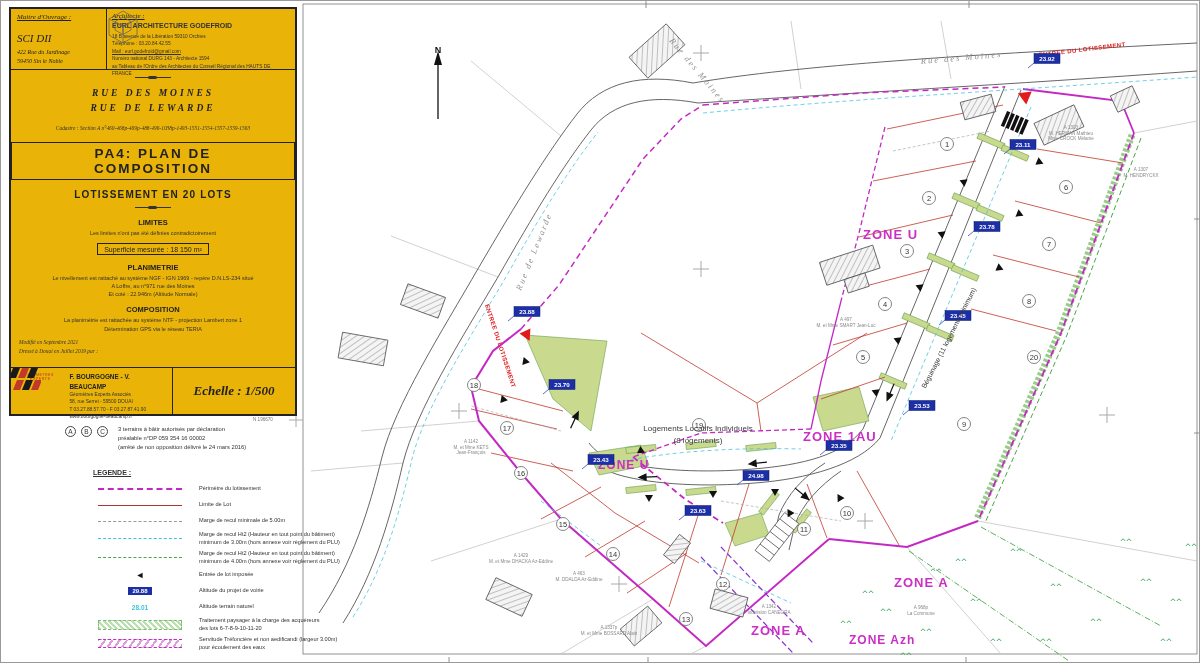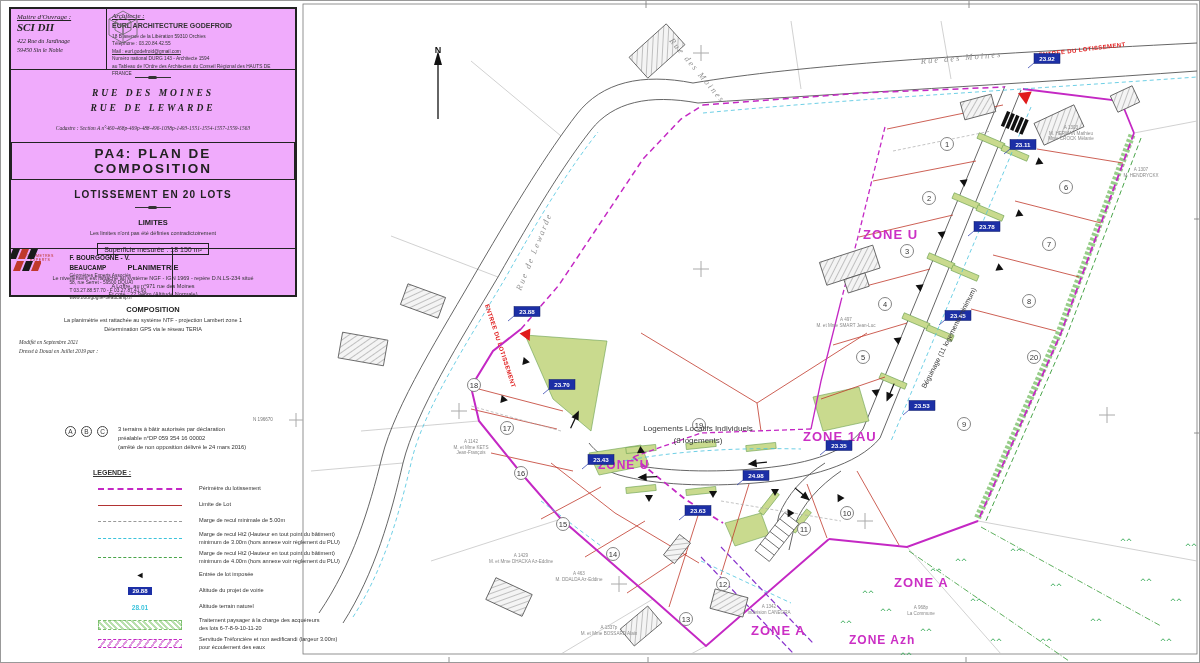--- a/index.html
+++ b/index.html
@@ -14,25 +14,25 @@
   .lotn{fill:#333;font-size:7.5px;text-anchor:middle;}
   .parc{fill:#8a8a8a;font-size:4.6px;text-anchor:middle;}
   .noteT{fill:#3a3a3a;text-anchor:middle;}
   .corner{fill:#777;font-size:4.6px;}
   .north{fill:#111;font-size:9px;font-weight:bold;text-anchor:middle;}
 
   .watermark{position:absolute;left:24px;top:76px;font-family:"Liberation Serif",serif;font-style:italic;
              font-size:26px;color:rgba(120,120,120,.28);letter-spacing:1px;pointer-events:none;}
 
   
-  .tb{position:absolute;left:8px;top:6px;width:288px;height:290px;border:2px solid #222;background:#f0abfc;box-sizing:border-box;}
+  .tb{position:absolute;left:8px;top:6px;width:288px;height:409px;border:2px solid #222;background:#eab308;box-sizing:border-box;}
   .tb-header{display:flex;height:60px;border-bottom:1.5px solid #222;}
   .tb-owner{width:96px;border-right:1.5px solid #222;padding:4px 6px;font-family:"Liberation Serif",serif;font-style:italic;box-sizing:border-box;}
   .lbl{font-size:7px;text-decoration:underline;}
-  .owner-name{font-size:11px;font-weight:bold;margin-top:0;}
+  .owner-name{font-size:11px;font-weight:normal;margin-top:11px;}
   .owner-addr{font-size:6px;margin-top:4px;line-height:1.5;}
   .tb-arch{flex:1;padding:3px 5px;position:relative;}
   .arch-row{display:flex;gap:5px;margin-top:1px;align-items:flex-start;}
   .arch-text{font-size:4.8px;line-height:1.55;color:#333;}
   .arch-name{font-size:7px;font-weight:bold;margin-bottom:1px;}
   .tb-center{text-align:center;}
   .commune{font-size:15px;font-weight:bold;letter-spacing:4px;margin-top:15px;}
   .sq{width:36px;margin:7px auto 5px auto;border-top:1px solid #333;position:relative;height:3px;}
   .sq:after{content:"";position:absolute;left:13px;top:-2.5px;width:9px;height:3.5px;background:#333;border-radius:2px;}
   .streets{font-family:"Liberation Serif",serif;font-style:italic;font-weight:bold;font-size:9.5px;letter-spacing:3px;line-height:1.6;margin-top:3px;}
@@ -596,20 +596,21 @@
           <div class="logo-cap">GEOMETRES EXPERTS</div>
         </div>
         <div class="surv-text">
           <div class="surv-name">F. BOURGOGNE - V. BEAUCAMP</div>
           <div>Géomètres Experts Associés</div>
           <div>58, rue Serret - 59500 DOUAI</div>
           <div>T 03.27.88.57.70  -  F 03.27.87.41.90</div>
           <div>www.bourgogne-beaucamp.fr</div>
         </div>
       </div>
+      <div class="tb-scale">Echelle : 1/500</div>
     </div>
   </div>
 
   <div class="note-abc">
     <div class="badges" id="abc-badges">
         <div class="badge">A</div>
         <div class="badge">B</div>
         <div class="badge">C</div>
       </div>
     <div class="note-text" id="abc-lines">

